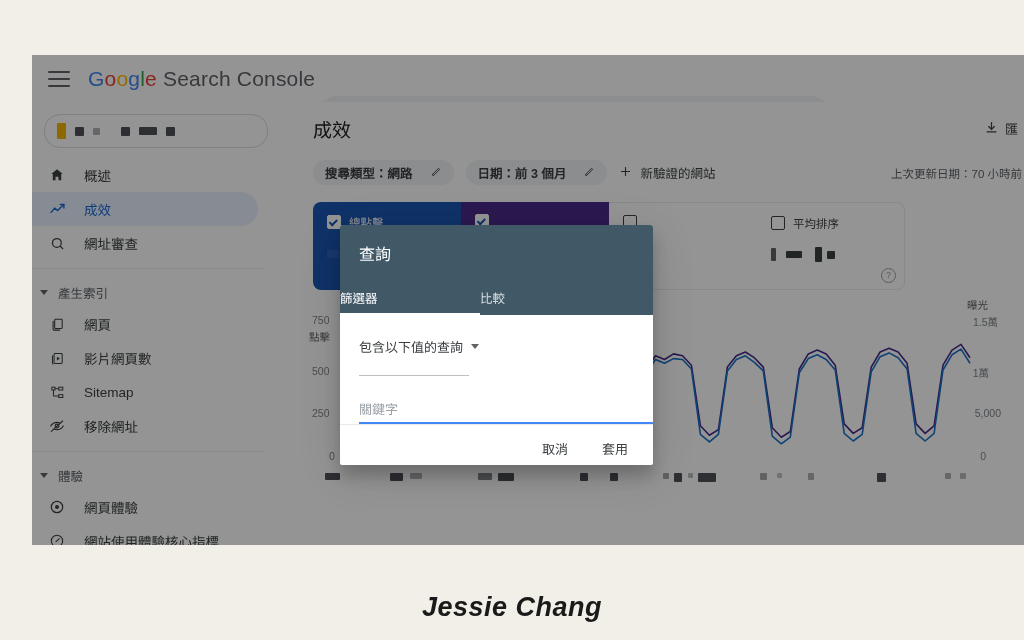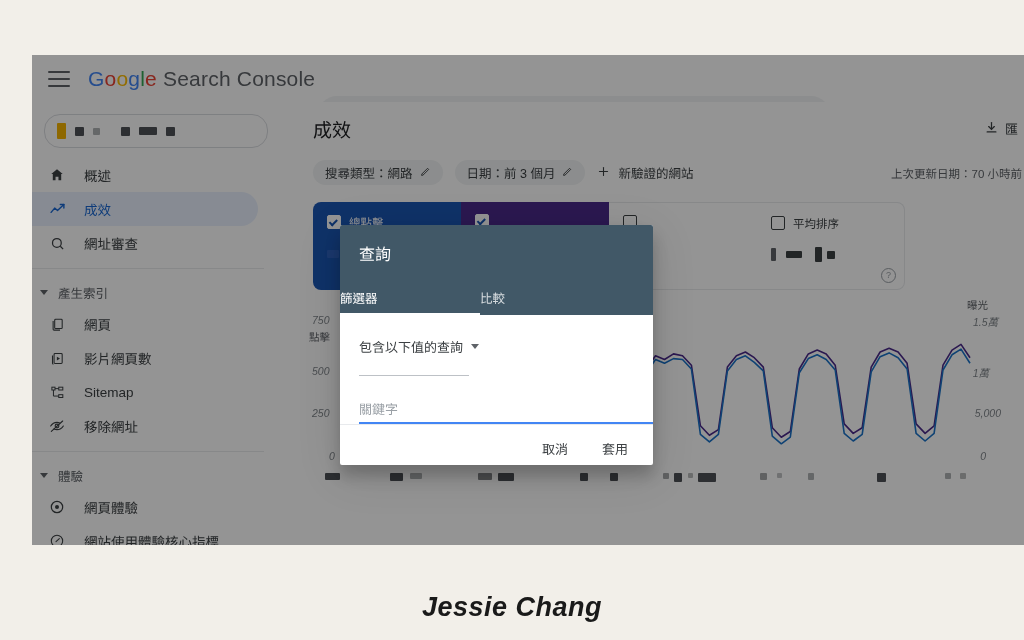--- a/index.html
+++ b/index.html
@@ -105,22 +105,22 @@
   }
   .page-title { position: absolute; left: 33px; top: 13px; font-size: 19px; color: #202124; }
   .export {
     position: absolute; right: 6px; top: 17px;
     display: flex; align-items: center; gap: 6px; font-size: 13px; color: #3c4043; cursor: pointer;
     white-space: nowrap;
   }
   .chips { position: absolute; left: 33px; top: 58px; display: flex; align-items: center; gap: 12px; }
   .chip {
     height: 25px; border-radius: 13px; background: #f1f3f4;
-    display: flex; align-items: center; gap: 7px; padding: 0 12px;
-    font-size: 12.5px; color: #3c4043; cursor: pointer; white-space: nowrap;
+    display: flex; align-items: center; gap: 18px; padding: 0 12px;
+    font-size: 12.5px; color: #3c4043; cursor: pointer; white-space: nowrap; font-weight: bold;
   }
   .chip-add {
     display: flex; align-items: center; gap: 8px; font-size: 12.5px; color: #3c4043; cursor: pointer;
     white-space: nowrap;
   }
   .lastupd { position: absolute; right: 2px; top: 63px; font-size: 11.5px; color: #5f6368; white-space: nowrap; }
 
   
   .cards { position: absolute; left: 33px; top: 100px; display: flex; gap: 0; }
   .card {
@@ -138,21 +138,21 @@
   .card-val { margin-top: 14px; height: 22px; }
   .helpq {
     position: absolute; right: 8px; bottom: 6px; width: 13px; height: 13px;
     border: 1px solid #9aa0a6; border-radius: 50%; color: #9aa0a6;
     font-size: 9px; line-height: 12px; text-align: center; cursor: pointer;
   }
 
   
   .chart-wrap { position: absolute; left: 0; top: 200px; width: 744px; height: 240px; }
   .axis-label { position: absolute; font-size: 10.5px; color: #5f6368; }
-  .ytick { position: absolute; font-size: 10.5px; color: #80868b; font-style: italic; }
+  .ytick { position: absolute; font-size: 10.5px; color: #80868b; }
 
   
   .modal {
     position: absolute; left: 340px; top: 225px;
     width: 313px; height: 240px;
     background: #fff; z-index: 60;
     box-shadow: 0 11px 15px rgba(0,0,0,.2), 0 9px 46px rgba(0,0,0,.12);
     border-radius: 2px; overflow: hidden;
     display: flex; flex-direction: column;
   }

